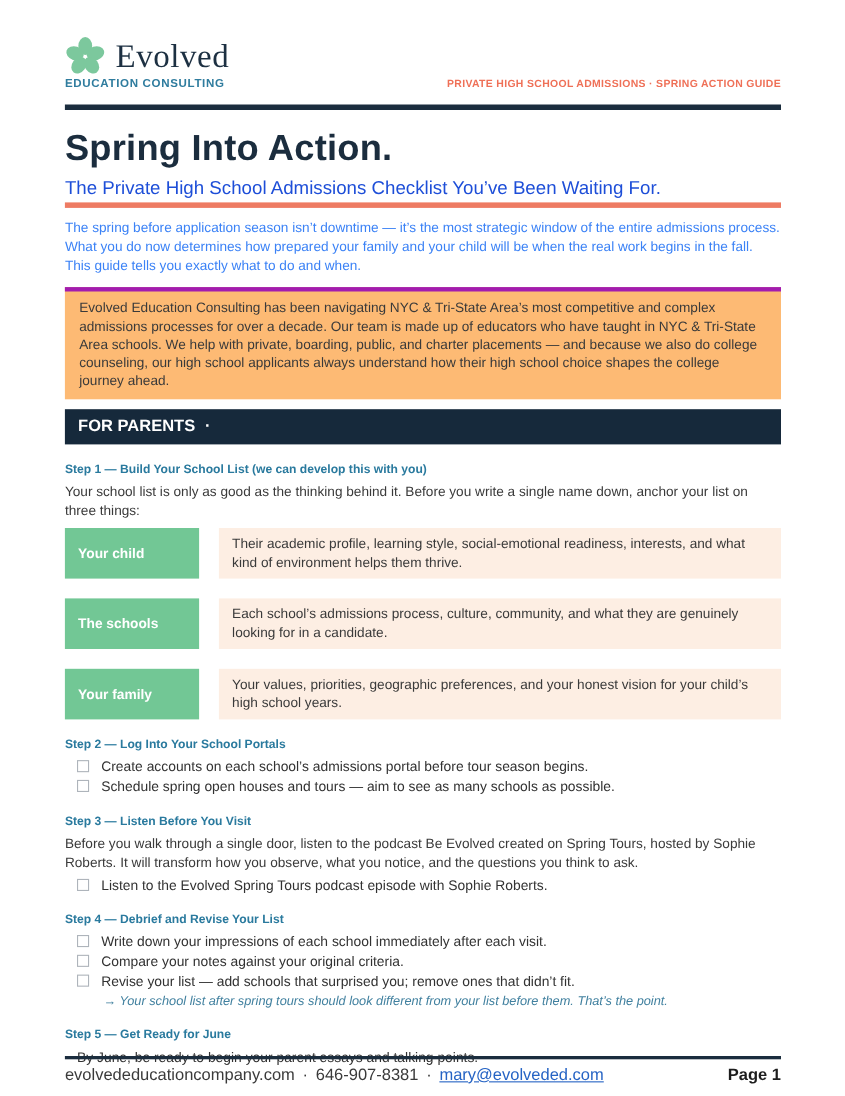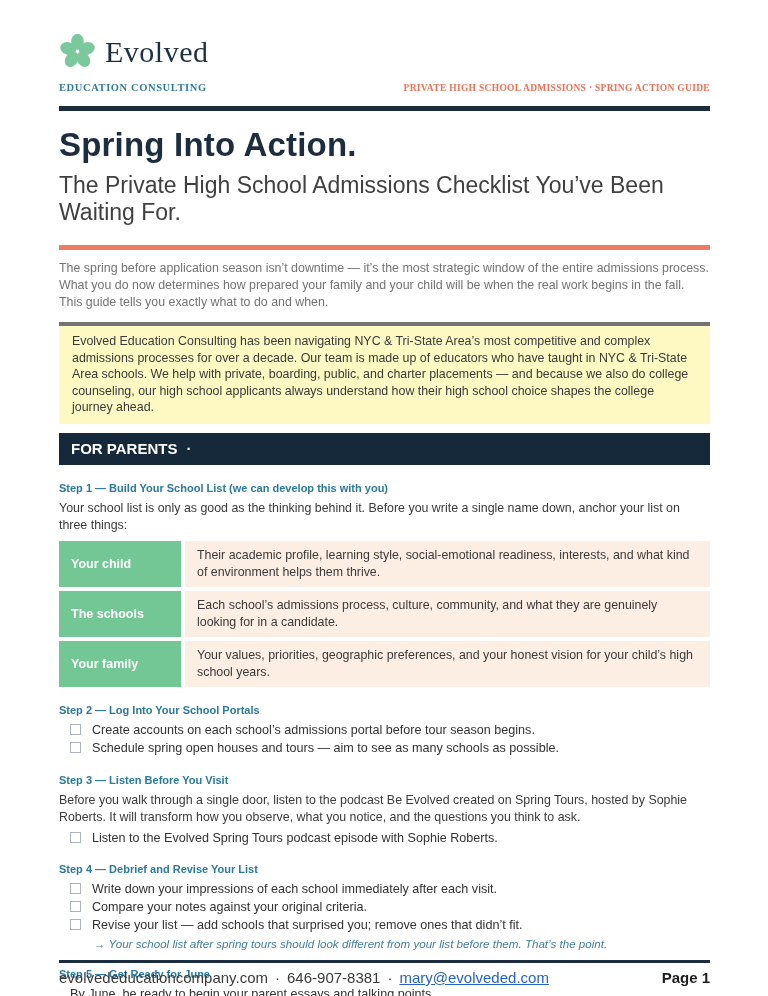--- a/index.html
+++ b/index.html
@@ -17,49 +17,48 @@
   
   .header { padding-top: 33px; }
   .brand-row { display: flex; align-items: center; gap: 9px; }
   .logo-icon { width: 37px; height: 37px; display: inline-block; }
   .brand-name {
     font-family: "Liberation Serif", serif;
     font-size: 30px; color: #1d3042; letter-spacing: 0.5px;
   }
   .tag-row {
     display: flex; justify-content: space-between; align-items: baseline;
-    margin-top: 12px;
-    font-family: Liberation Serif, serif;
+    margin-top: 0;
   }
   .tagline {
     color: #2f7c9e; font-weight: bold; font-size: 10.5px; letter-spacing: 0.6px;
   }
   .doc-label {
     color: #ef7057; font-weight: bold; font-size: 9.5px; letter-spacing: 0.3px;
   }
 
   .rule-navy { height: 5px; background: #1b2d3e; margin-top: 13px; }
   .rule-coral { height: 5px; background: #ee7b63; }
 
   
   .doc-title {
     margin-top: 15px;
     font-size: 33px; font-weight: bold; color: #1b2d3e; letter-spacing: 0.2px;
   }
   .doc-subtitle {
-    margin-top: 8px; margin-bottom: 19px;
-    font-size: 23px; font-weight: normal; color: #404040;
-  }
-
-  .intro-para { margin-top: 10px; font-size: 12.4px; line-height: 1.38; color: #737373; }
+    margin-top: 8px; margin-bottom: 3px;
+    font-size: 17px; font-weight: normal; color: #1d4ed8;
+  }
+
+  .intro-para { margin-top: 10px; font-size: 12.4px; line-height: 1.38; color: #3b82f6; }
 
   .callout {
     margin-top: 11px;
-    background: #fef9c3;
-    border-top: 4px solid #737373;
+    background: #fdba74;
+    border-top: 4px solid #a21caf;
     padding: 7px 13px 8px 13px;
   }
   .callout p { font-size: 12.4px; line-height: 1.33; color: #3a3a3a; }
 
   .banner {
     margin-top: 9px;
     background: #16293b; color: #ffffff;
     padding: 7px 12px 8px 12px;
     display: flex; align-items: baseline;
     font-size: 15px; font-weight: bold;
@@ -68,21 +67,21 @@
 
   .step { margin-top: 17px; }
   .step-heading {
     color: #2a7a9e; font-size: 11px; font-weight: bold; margin-bottom: 6px;
   }
   .step-intro { font-size: 12.4px; line-height: 1.38; color: #3a3a3a; margin-bottom: 4px; }
 
   
   .anchor-table {
     margin-top: 7px;
-    display: grid; grid-template-columns: 122px 1fr; gap: 4px;
+    display: grid; grid-template-columns: 122px 1fr; gap: 18px;
   }
   .anchor-label {
     background: #72c795; color: #ffffff; font-weight: bold; font-size: 12.5px;
     display: flex; align-items: center; padding: 8px 12px; min-height: 46px;
   }
   .anchor-text {
     background: #fdeee3; font-size: 12.4px; line-height: 1.35; color: #3a3a3a;
     display: flex; align-items: center; padding: 6px 12px; min-height: 46px;
   }
 

